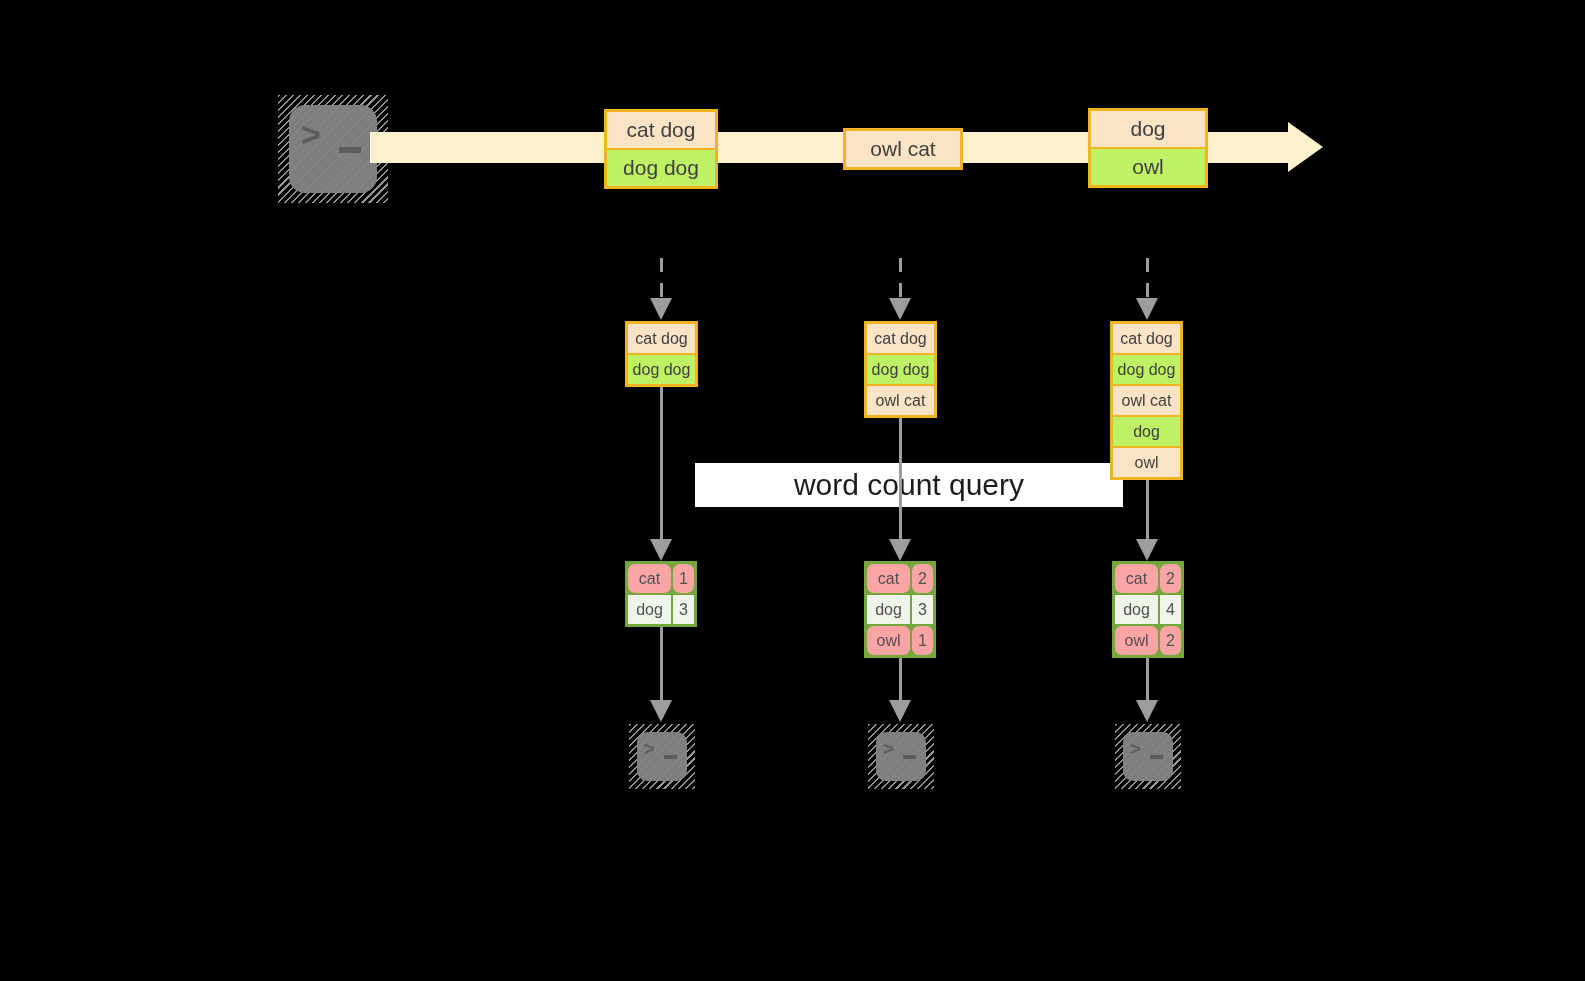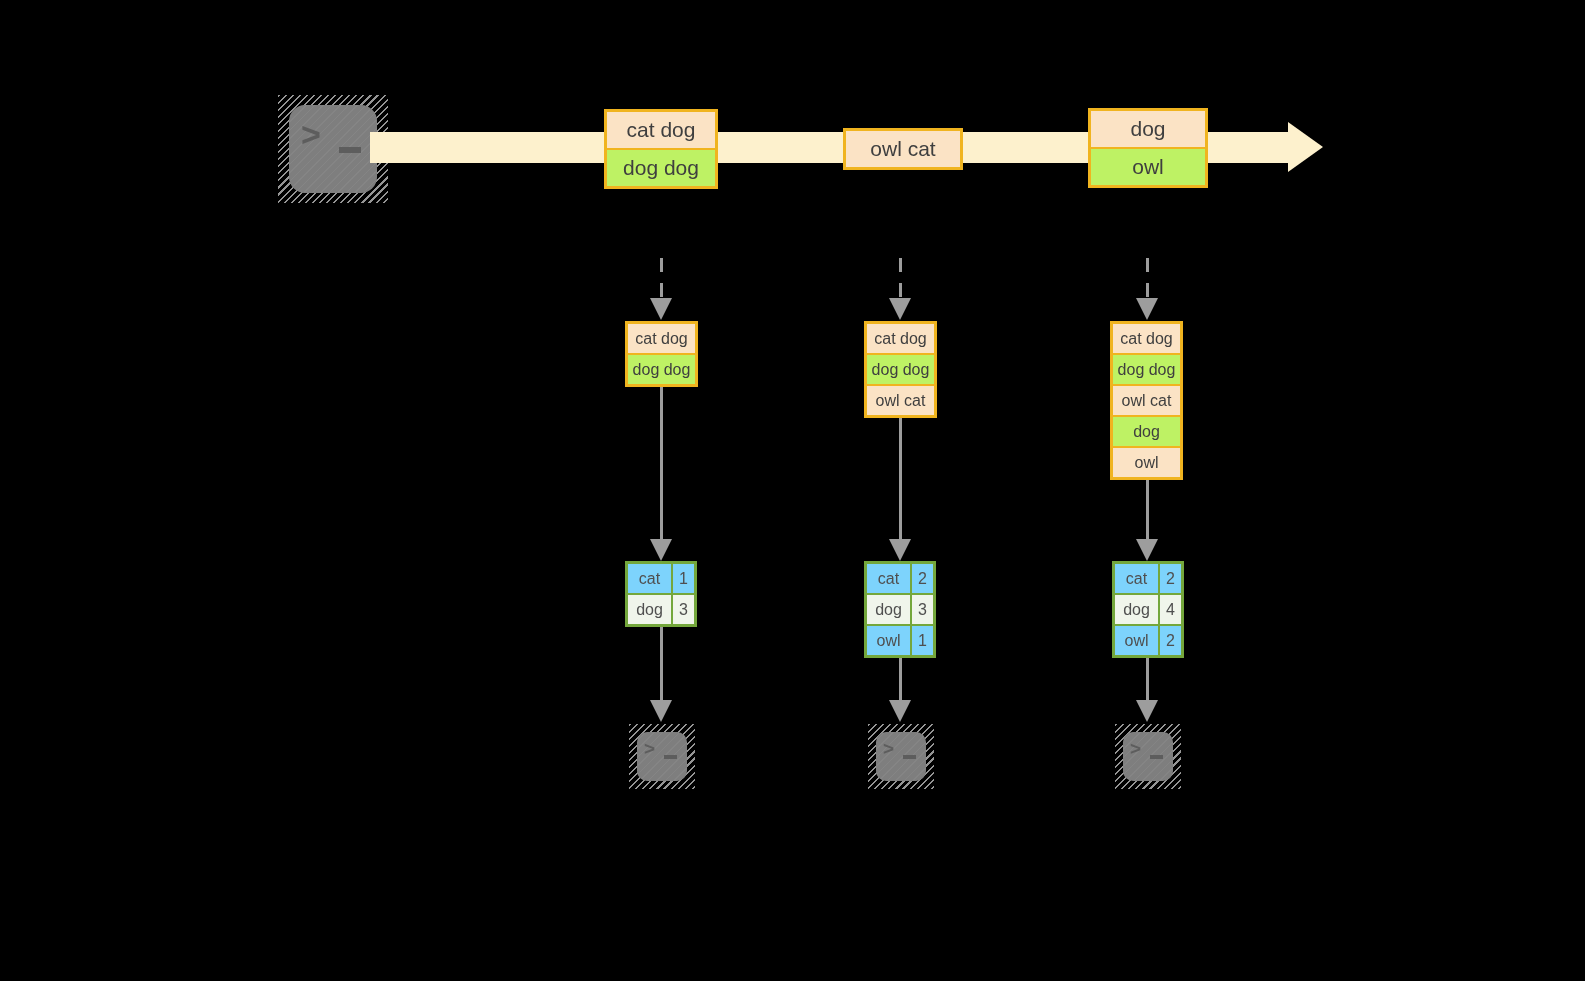--- a/index.html
+++ b/index.html
@@ -61,21 +61,21 @@
     color:#1c1c1c;font-size:30px;
   }
   
   .gtable{
     position:absolute;background:#74a73c;padding:3px;z-index:6;box-sizing:border-box;width:72px;
     display:flex;flex-direction:column;gap:2px;
   }
   .grow{display:flex;gap:2px;height:29px;}
   .gword{width:43px;display:flex;align-items:center;justify-content:center;color:#4f4f4f;font-size:16px;}
   .gval{width:21px;display:flex;align-items:center;justify-content:center;color:#4f4f4f;font-size:16px;}
-  .g-a{background:#7dd3fc;}
+  .g-a{background:#fca5a5;border-radius:7px;}
   .g-b{background:#f0f5eb;}
 </style>
 </head>
 <body>
 
 <div class="canvas">
 
   <div class="term term-big" style="left:278px;top:95px;width:110px;height:108px;">
     <div class="term-inner">
       <span class="prompt">&gt;</span>
@@ -121,20 +121,23 @@
   </div>
 
   <div class="obox stack" style="left:1110px;top:321px;width:73px;">
     <div class="cell fill-a">cat dog</div>
     <div class="cell fill-b">dog dog</div>
     <div class="cell fill-a">owl cat</div>
     <div class="cell fill-b">dog</div>
     <div class="cell fill-a">owl</div>
   </div>
 
+  <div class="banner">
+    <span>word count query</span>
+  </div>
 
   <div class="solidline" style="left:660px;top:387px;height:154px;"></div>
   <div class="ahead" style="left:650px;top:539px;"></div>
 
   <div class="solidline" style="left:899px;top:418px;height:123px;"></div>
   <div class="ahead" style="left:889px;top:539px;"></div>
 
   <div class="solidline" style="left:1146px;top:480px;height:61px;"></div>
   <div class="ahead" style="left:1136px;top:539px;"></div>
 

